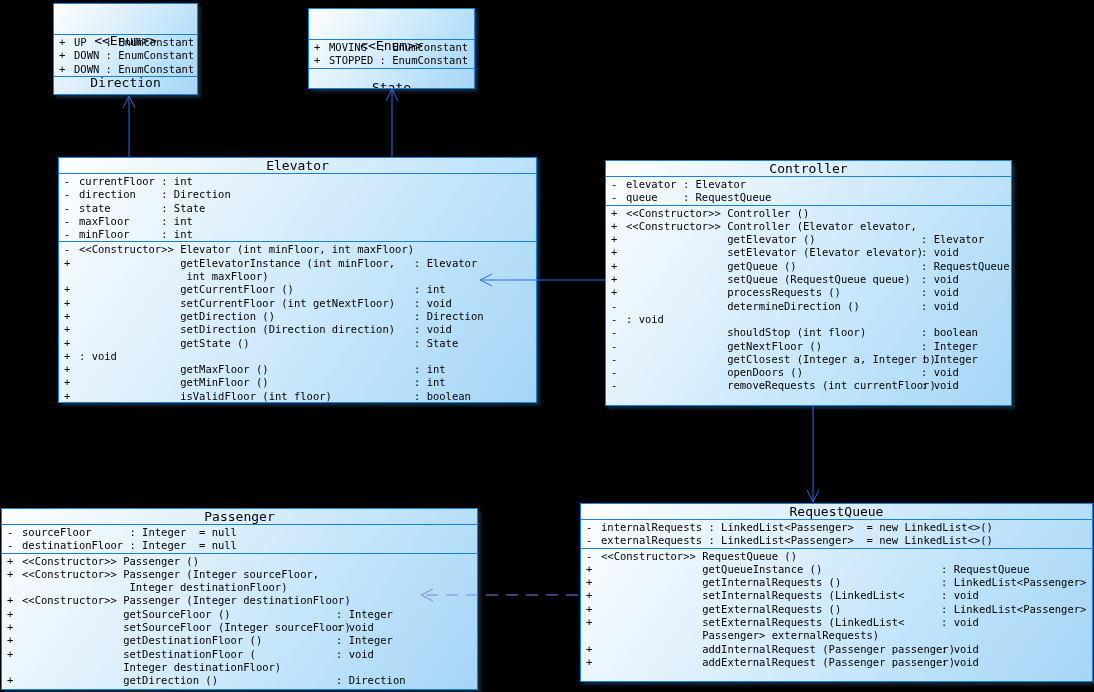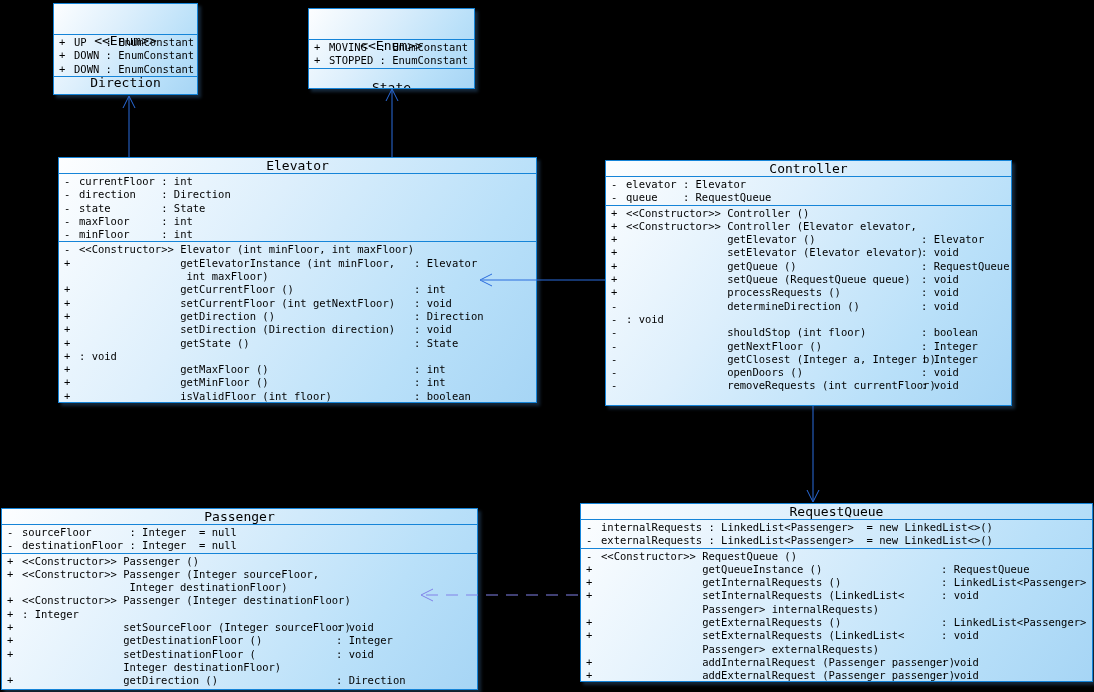--- a/index.html
+++ b/index.html
@@ -306,20 +306,21 @@
           <span class="c-s">                 Integer destinationFloor)</span>
           <span class="c-r"></span>
         </div>
         <div class="row">
           <span class="c-v">+</span>
           <span class="c-s">&lt;&lt;Constructor&gt;&gt; Passenger (Integer destinationFloor)</span>
           <span class="c-r"></span>
         </div>
         <div class="row">
           <span class="c-v">+</span>
+          <span class="c-s">                getSourceFloor ()</span>
           <span class="c-r">: Integer</span>
         </div>
         <div class="row">
           <span class="c-v">+</span>
           <span class="c-s">                setSourceFloor (Integer sourceFloor)</span>
           <span class="c-r">: void</span>
         </div>
         <div class="row">
           <span class="c-v">+</span>
           <span class="c-s">                getDestinationFloor ()</span>
@@ -370,25 +371,20 @@
         </div>
         <div class="row">
           <span class="c-v">+</span>
           <span class="c-s">                getInternalRequests ()</span>
           <span class="c-r">: LinkedList&lt;Passenger&gt;</span>
         </div>
         <div class="row">
           <span class="c-v">+</span>
           <span class="c-s">                setInternalRequests (LinkedList&lt;</span>
           <span class="c-r">: void</span>
-        </div>
-        <div class="row">
-          <span class="c-v"></span>
-          <span class="c-s">                Passenger&gt; internalRequests)</span>
-          <span class="c-r"></span>
         </div>
         <div class="row">
           <span class="c-v">+</span>
           <span class="c-s">                getExternalRequests ()</span>
           <span class="c-r">: LinkedList&lt;Passenger&gt;</span>
         </div>
         <div class="row">
           <span class="c-v">+</span>
           <span class="c-s">                setExternalRequests (LinkedList&lt;</span>
           <span class="c-r">: void</span>

